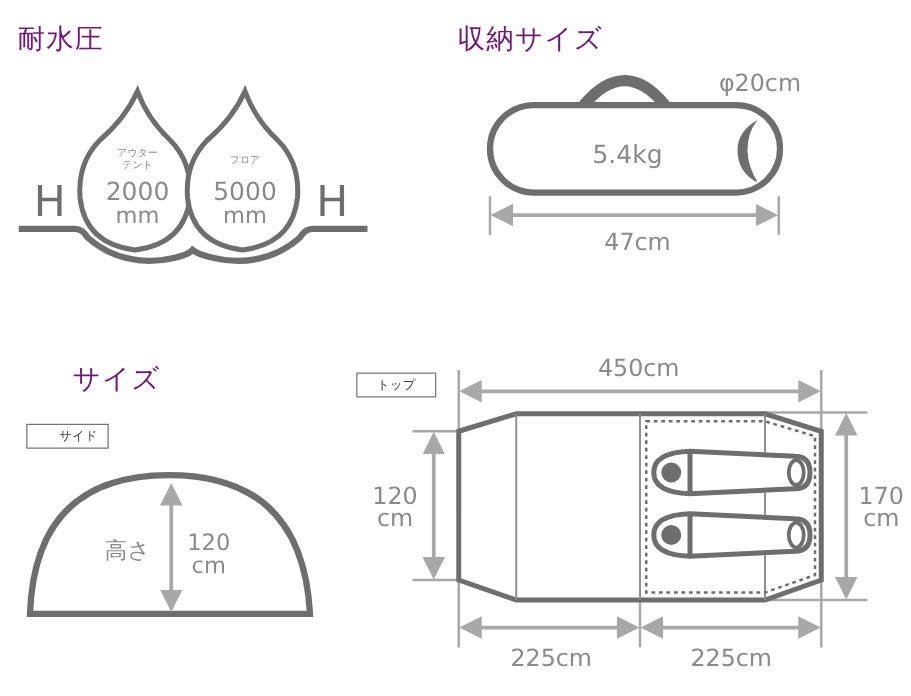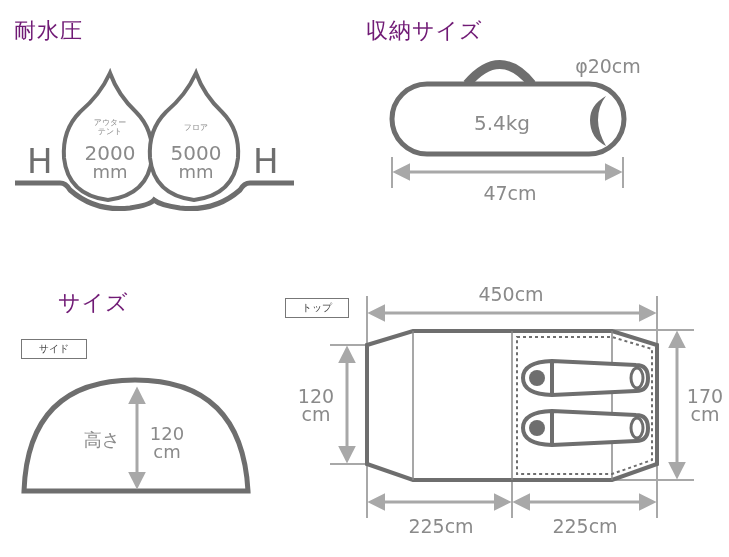--- a/index.html
+++ b/index.html
@@ -11,21 +11,21 @@
   svg { position: absolute; left: 0; top: 0; }
   .lbl { fill: #8a8a8a; font-family: "DejaVu Sans", "Liberation Sans", sans-serif; }
 </style>
 </head>
 <body>
 
 <div class="heading" style="left:14px;top:16px;">耐水圧</div>
 <div class="heading" style="left:366px;top:16px;">収納サイズ</div>
 <div class="heading" style="left:14px;top:288px;margin-left:44px;">サイズ</div>
 
-<div class="tag" style="left:21px;top:339px;width:48px;text-align:center;">サイド</div>
+<div class="tag" style="left:21px;top:339px;width:48px;text-align:right;">サイド</div>
 <div class="tag" style="left:285px;top:298px;width:46px;text-align:center;">トップ</div>
 
 <svg width="729" height="557" viewBox="0 0 729 557">
   <defs>
     <marker id="arr" viewBox="0 0 10 10" refX="8" refY="5" markerWidth="6" markerHeight="6" orient="auto-start-reverse">
       <path d="M0,0 L10,5 L0,10 Z" fill="#a8a8a8"></path>
     </marker>
   </defs>
 
   <g>

